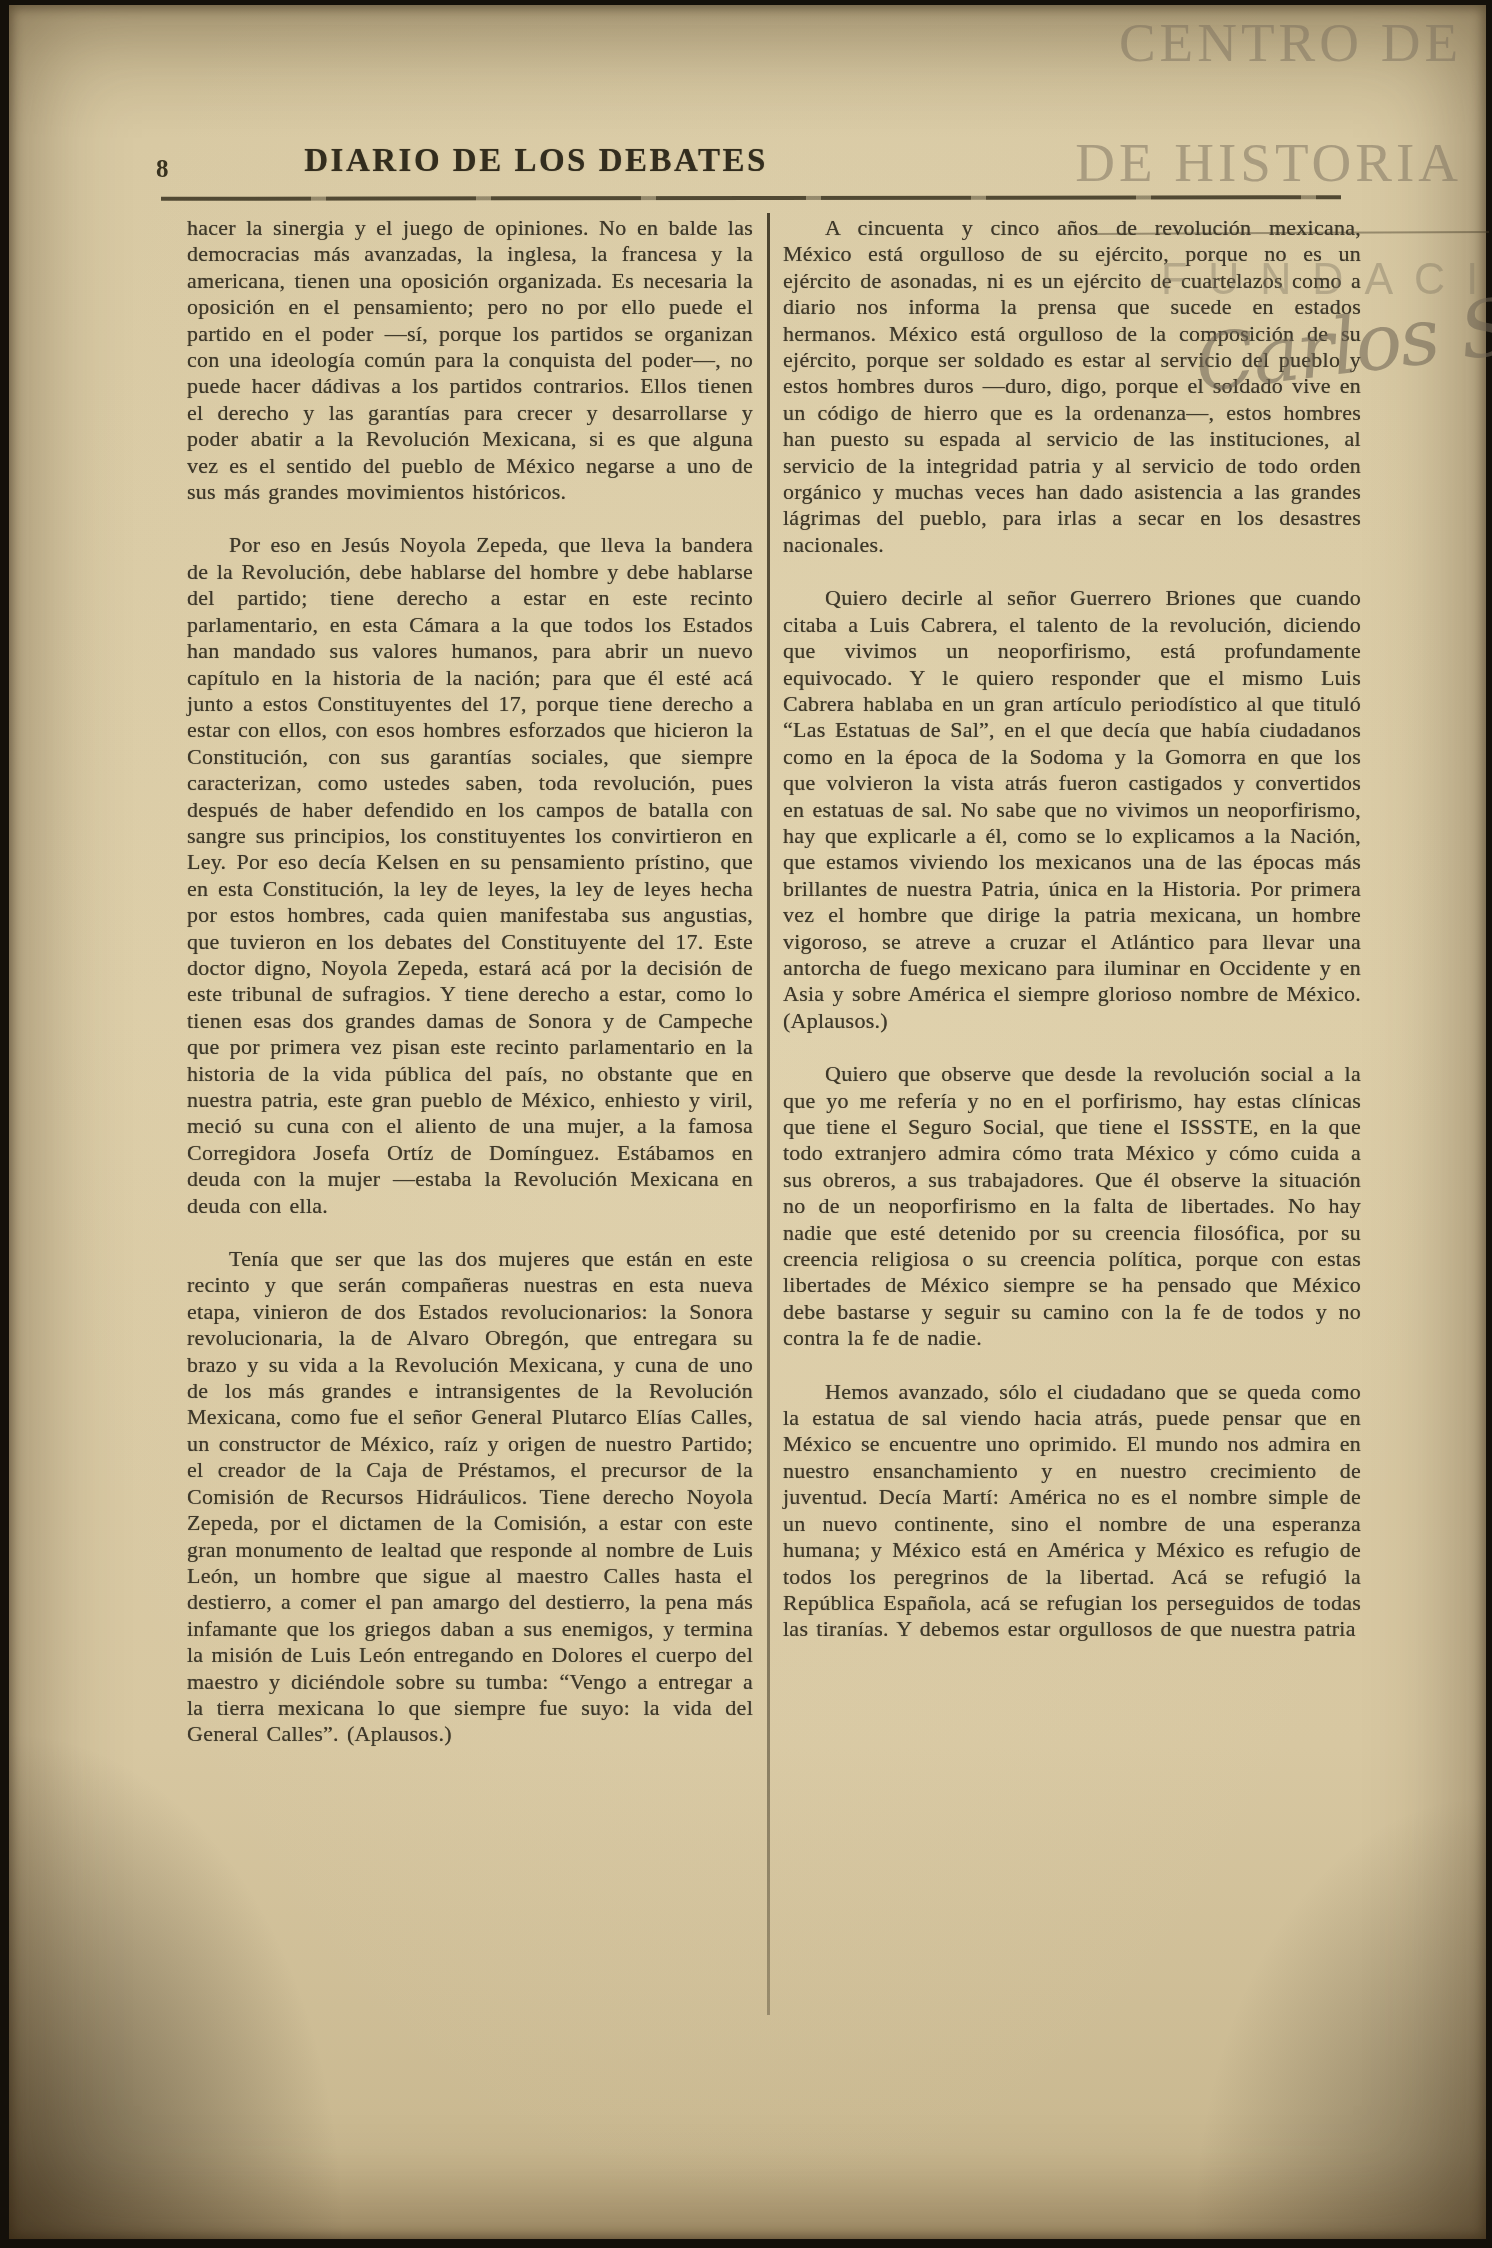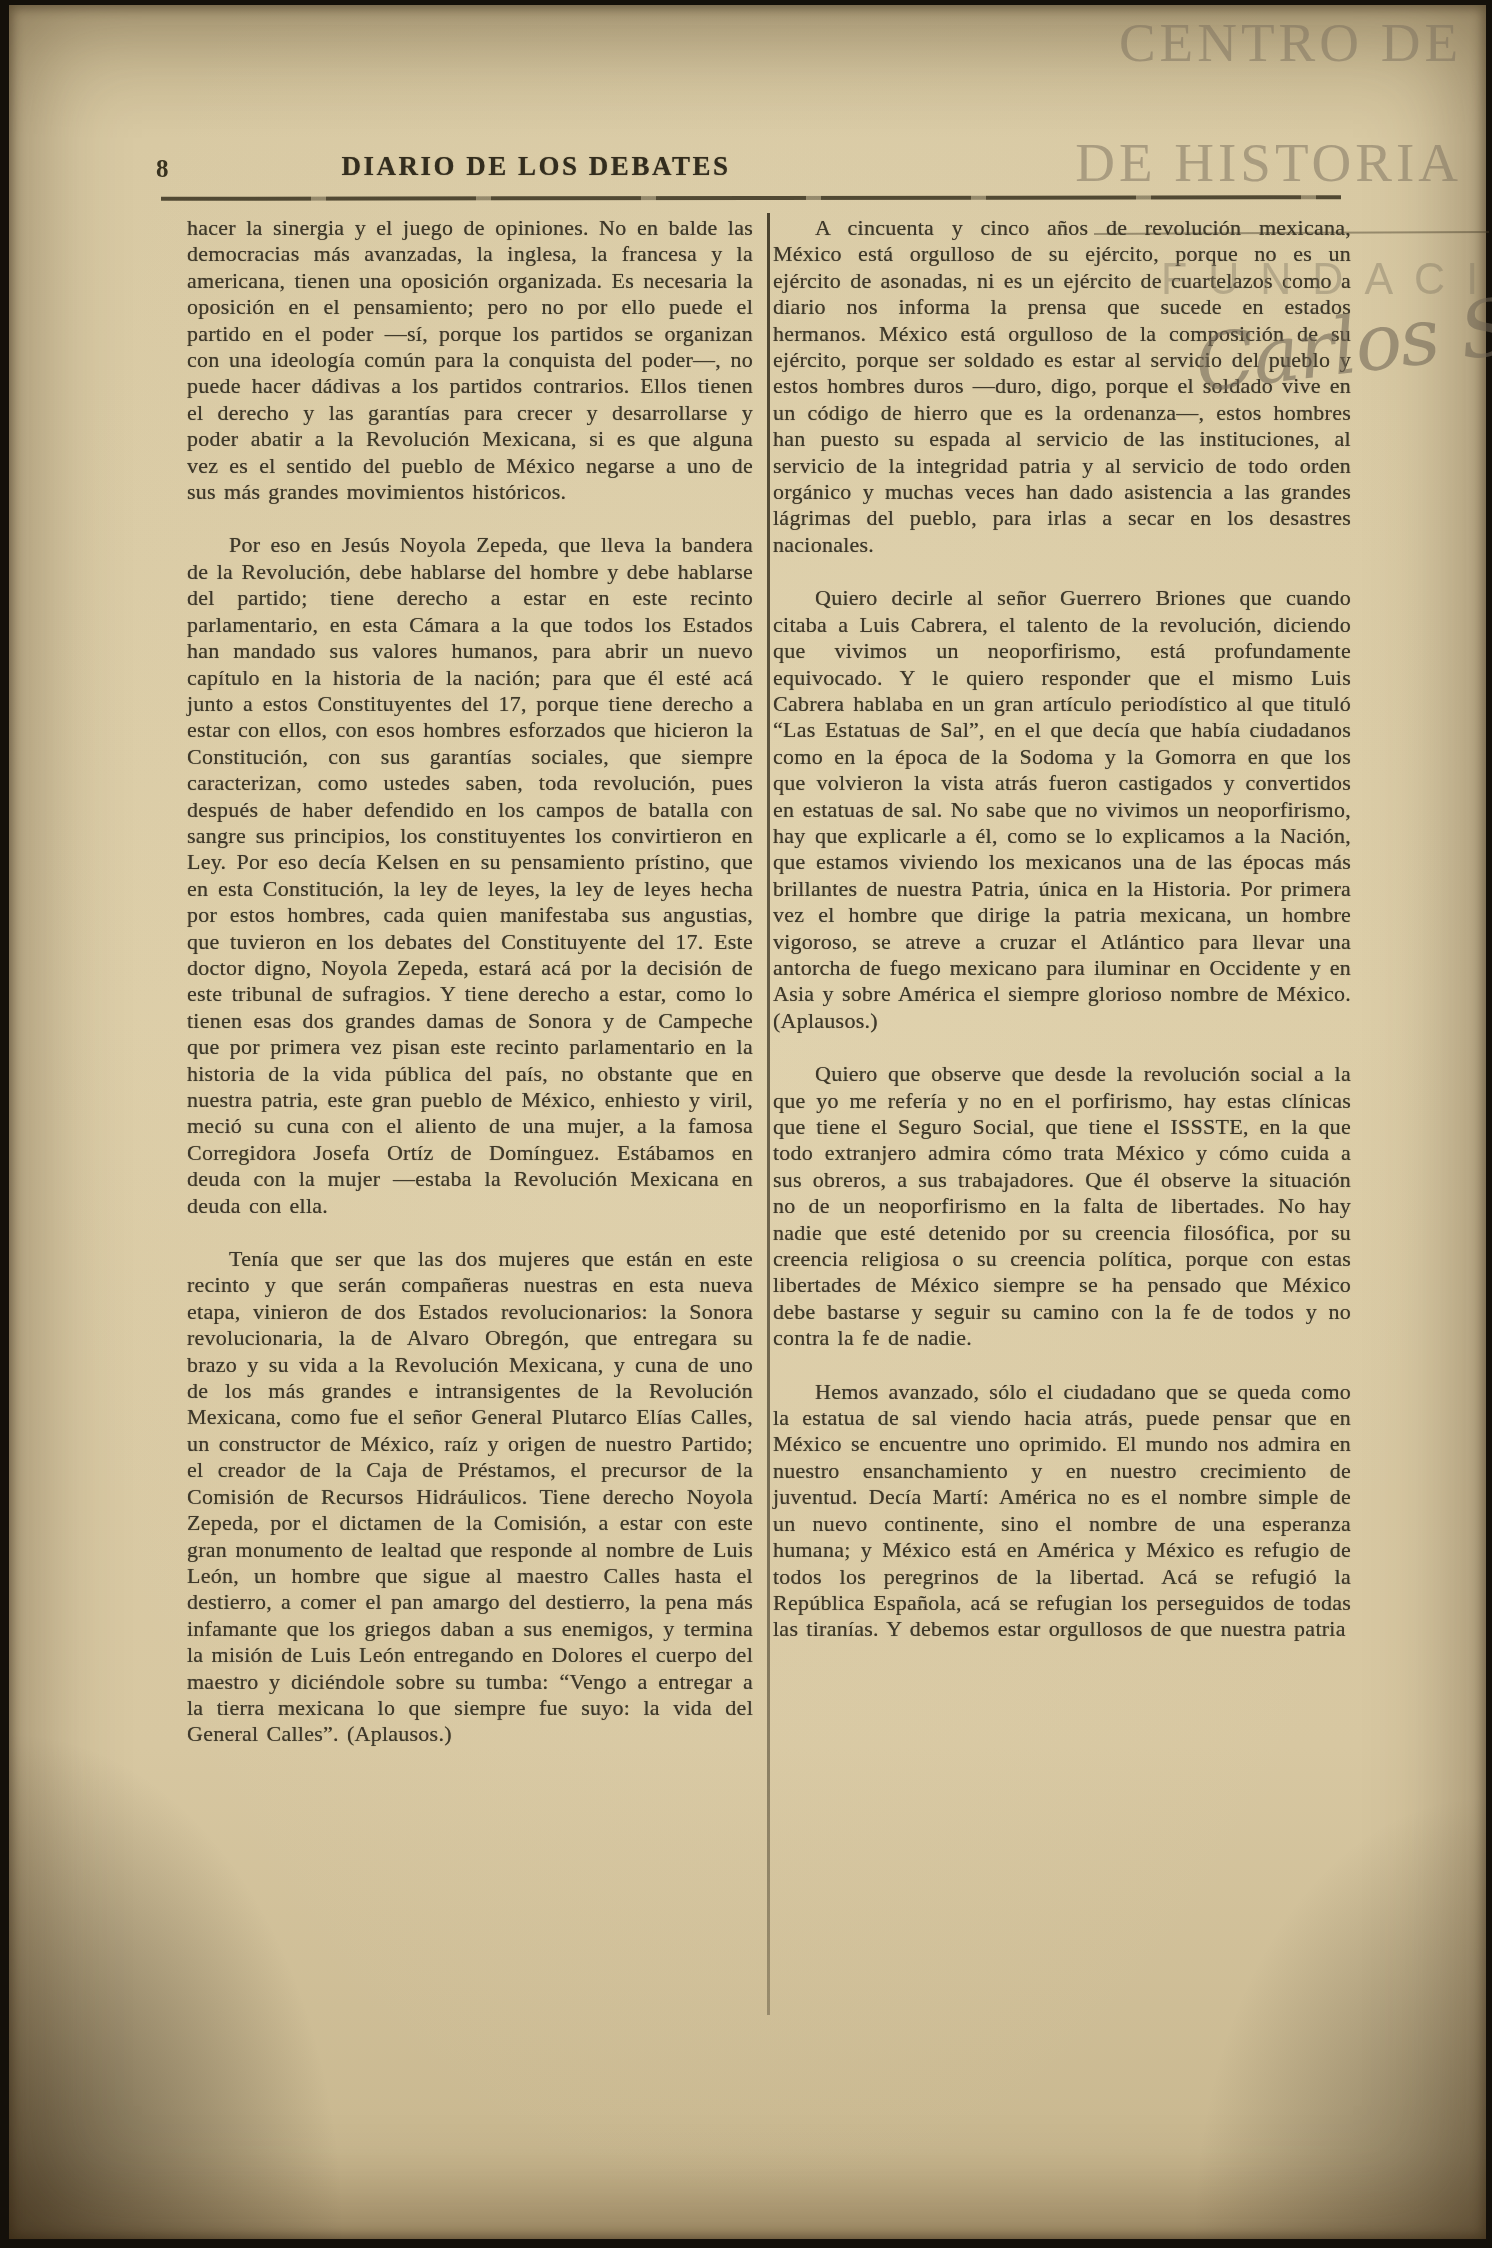--- a/index.html
+++ b/index.html
@@ -7,34 +7,34 @@
         font-family:"Liberation Serif","DejaVu Serif",serif;}
   .page{position:absolute;left:9px;top:5px;right:6px;bottom:9px;
     background:
       radial-gradient(ellipse at 0% 100%, rgba(30,20,8,0.65), transparent 16%),
       radial-gradient(ellipse at 100% 100%, rgba(30,20,8,0.45), transparent 14%),
       radial-gradient(ellipse at 50% 40%, rgba(236,226,196,0.25), transparent 70%),
       linear-gradient(180deg,#c9ba93 0%,#d8c9a3 6%,#dccda7 45%,#d7c7a1 78%,#c9b890 96%,#bca87f 100%);
     box-shadow: inset 0 0 95px 20px rgba(62,44,20,0.42), inset 0 0 12px 3px rgba(40,28,12,0.5);}
   
   .pagenum{position:absolute;left:147px;top:150px;font-size:25px;font-weight:bold;color:#38321f;}
-  .title{position:absolute;left:527px;top:146px;transform:translateX(-50%);margin:0;
-         font-size:27px;font-weight:bold;letter-spacing:2.5px;color:#332d1e;white-space:nowrap;
+  .title{position:absolute;left:527px;top:137px;transform:translateX(-50%);margin:0;
+         font-size:33px;font-weight:bold;letter-spacing:2.5px;color:#332d1e;white-space:nowrap;
          text-shadow:0 0 1px rgba(51,45,30,0.6);}
   .rule{position:absolute;top:191px;left:152px;width:1180px;height:4px;opacity:.85;
         background:repeating-linear-gradient(90deg,#39321f 0 150px,rgba(57,50,31,.5) 150px 165px);
         transform:rotate(-0.08deg);}
   .stray-line{position:absolute;top:227px;left:1085px;width:395px;height:2px;
         background:rgba(72,63,42,0.45);transform:rotate(-0.3deg);}
   
   .columns{position:absolute;top:210px;left:178px;width:1174px;display:flex;}
   .col{color:#3e382a;font-size:22px;line-height:26.4px;text-align:justify;
        word-spacing:2.4px;letter-spacing:0.25px;hyphens:auto;
        text-shadow:0 0 0.7px rgba(62,56,40,0.75);}
-  .col.left{width:566px;margin-right:20px;}
+  .col.left{width:566px;margin-right:30px;}
   .col.right{width:578px;}
   .para{margin:0 0 27px 0;text-indent:42px;}
   .para.no-indent{text-indent:0;}
   .col-divider{position:absolute;top:208px;left:758px;width:3px;height:1802px;
         background:linear-gradient(180deg,rgba(50,43,26,.85),rgba(50,43,26,.6) 70%,rgba(50,43,26,.35));}
   
   .watermark{position:absolute;inset:0;pointer-events:none;text-align:center;}
   .wm-line{position:absolute;right:24px;white-space:nowrap;color:rgba(124,114,93,0.52);
            font-size:55px;letter-spacing:4px;font-family:"Liberation Serif",serif;}
   .wm1{top:6px;} .wm2{top:66px;} .wm3{top:126px;} .wm4{top:182px;}

